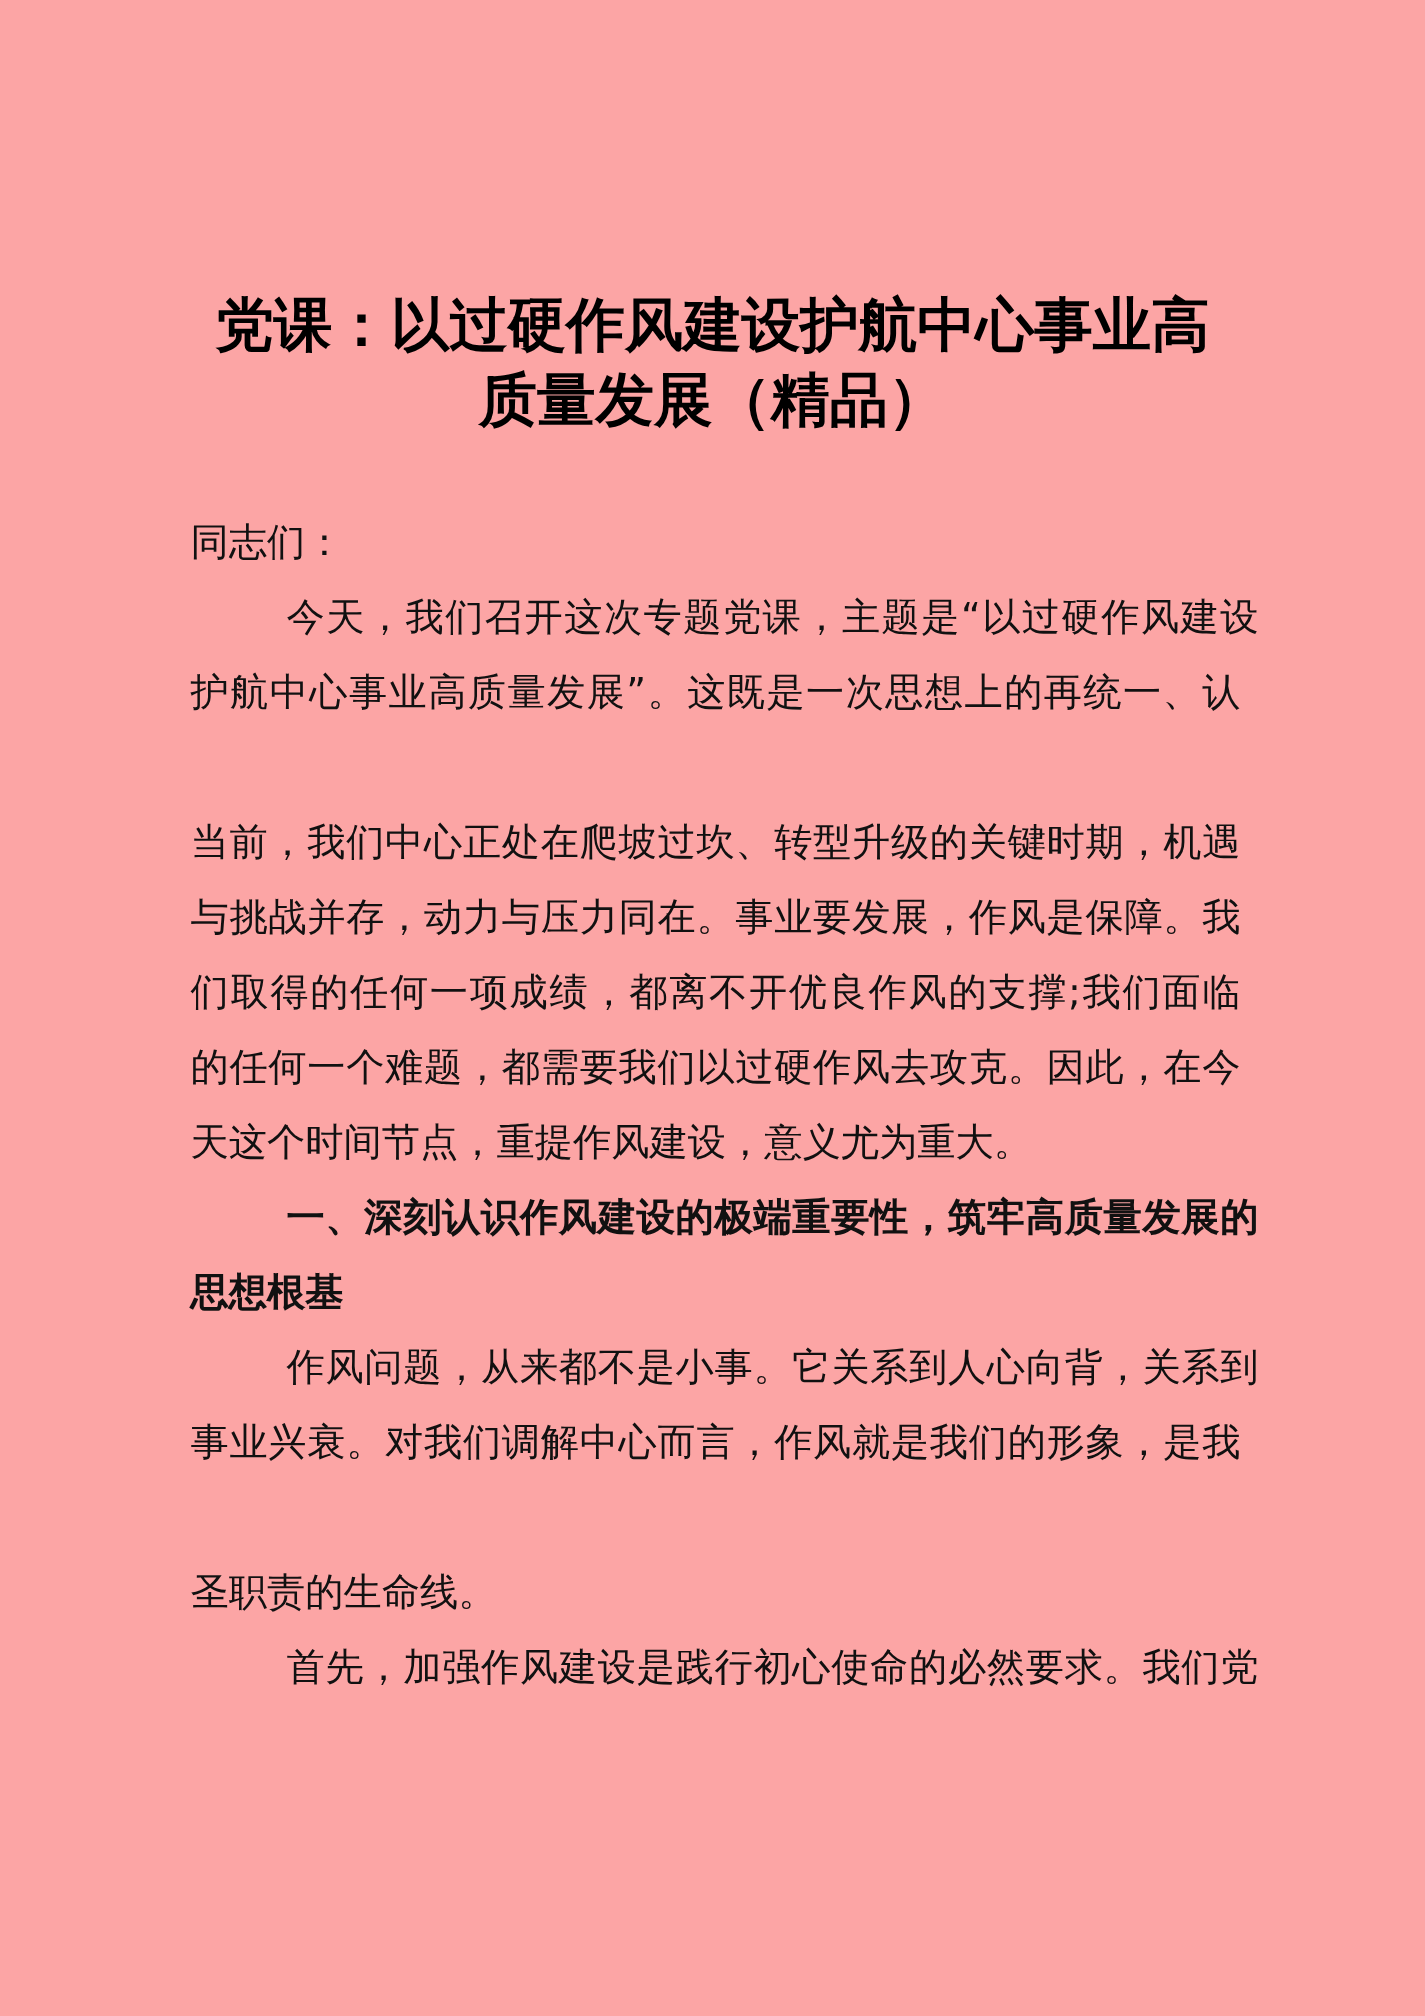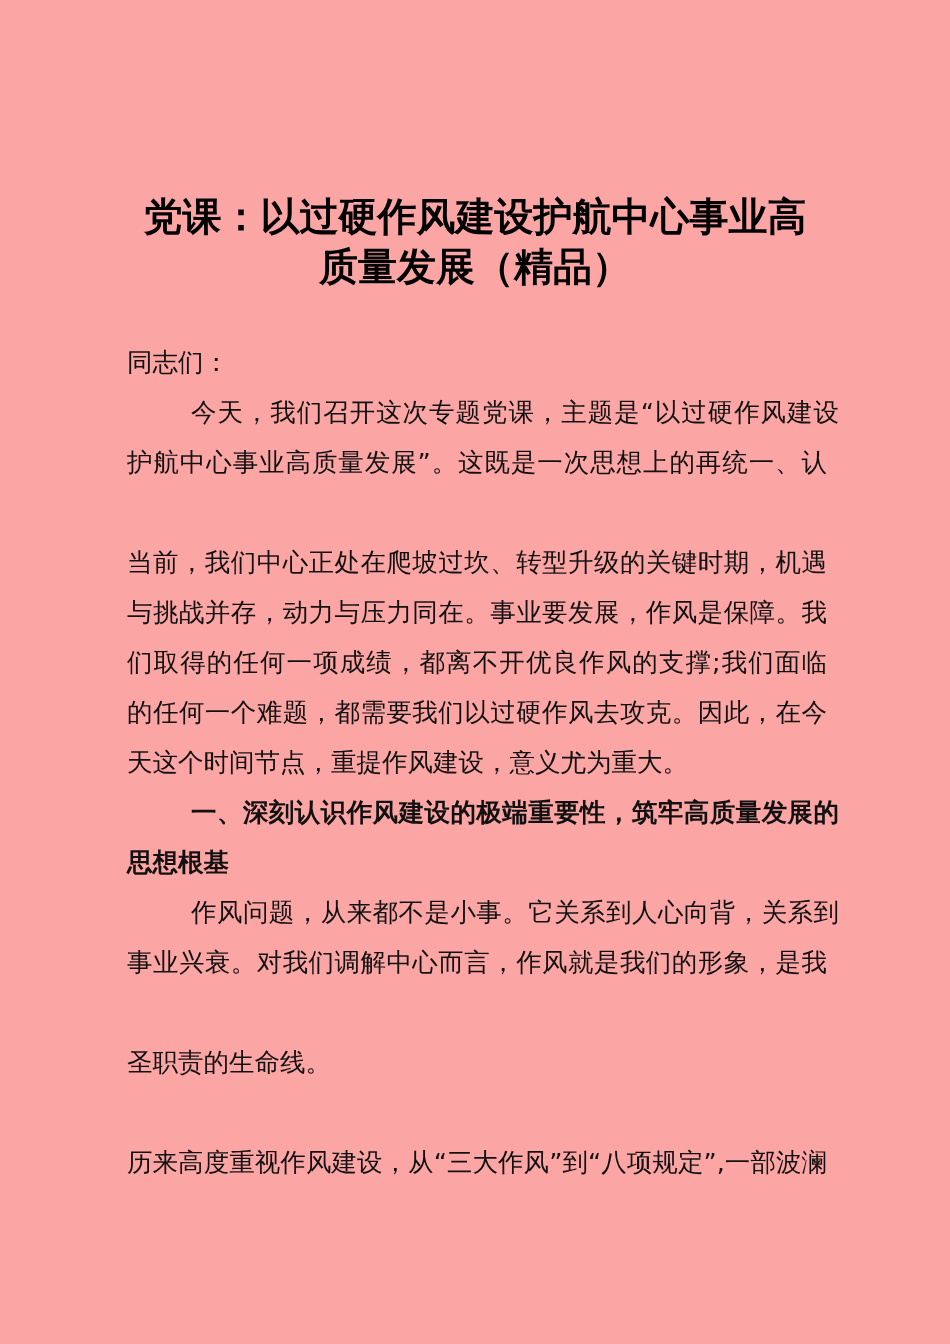--- a/index.html
+++ b/index.html
@@ -39,14 +39,14 @@
   <div class="line" style="top:697px">的任何一个难题，都需要我们以过硬作风去攻克。因此，在今</div>
   <div class="line indent bold" style="top:797px">一、深刻认识作风建设的极端重要性，筑牢高质量发展的</div>
 
   <div class="line last" style="top:747px">天这个时间节点，重提作风建设，意义尤为重大。</div>
   <div class="line bold last" style="top:847px">思想根基</div>
 
   <div class="line indent" style="top:897px">作风问题，从来都不是小事。它关系到人心向背，关系到</div>
   <div class="line" style="top:947px">事业兴衰。对我们调解中心而言，作风就是我们的形象，是我</div>
   <div class="line last" style="top:1047px">圣职责的生命线。</div>
 
-  <div class="line" style="top:1147px">历来高度重视作风建设，从“三大作风”到“八项规定”,一部波澜</div>
+  <div class="line indent" style="top:1097px">首先，加强作风建设是践行初心使命的必然要求。我们党</div>
 </div>
 
 </body></html>

